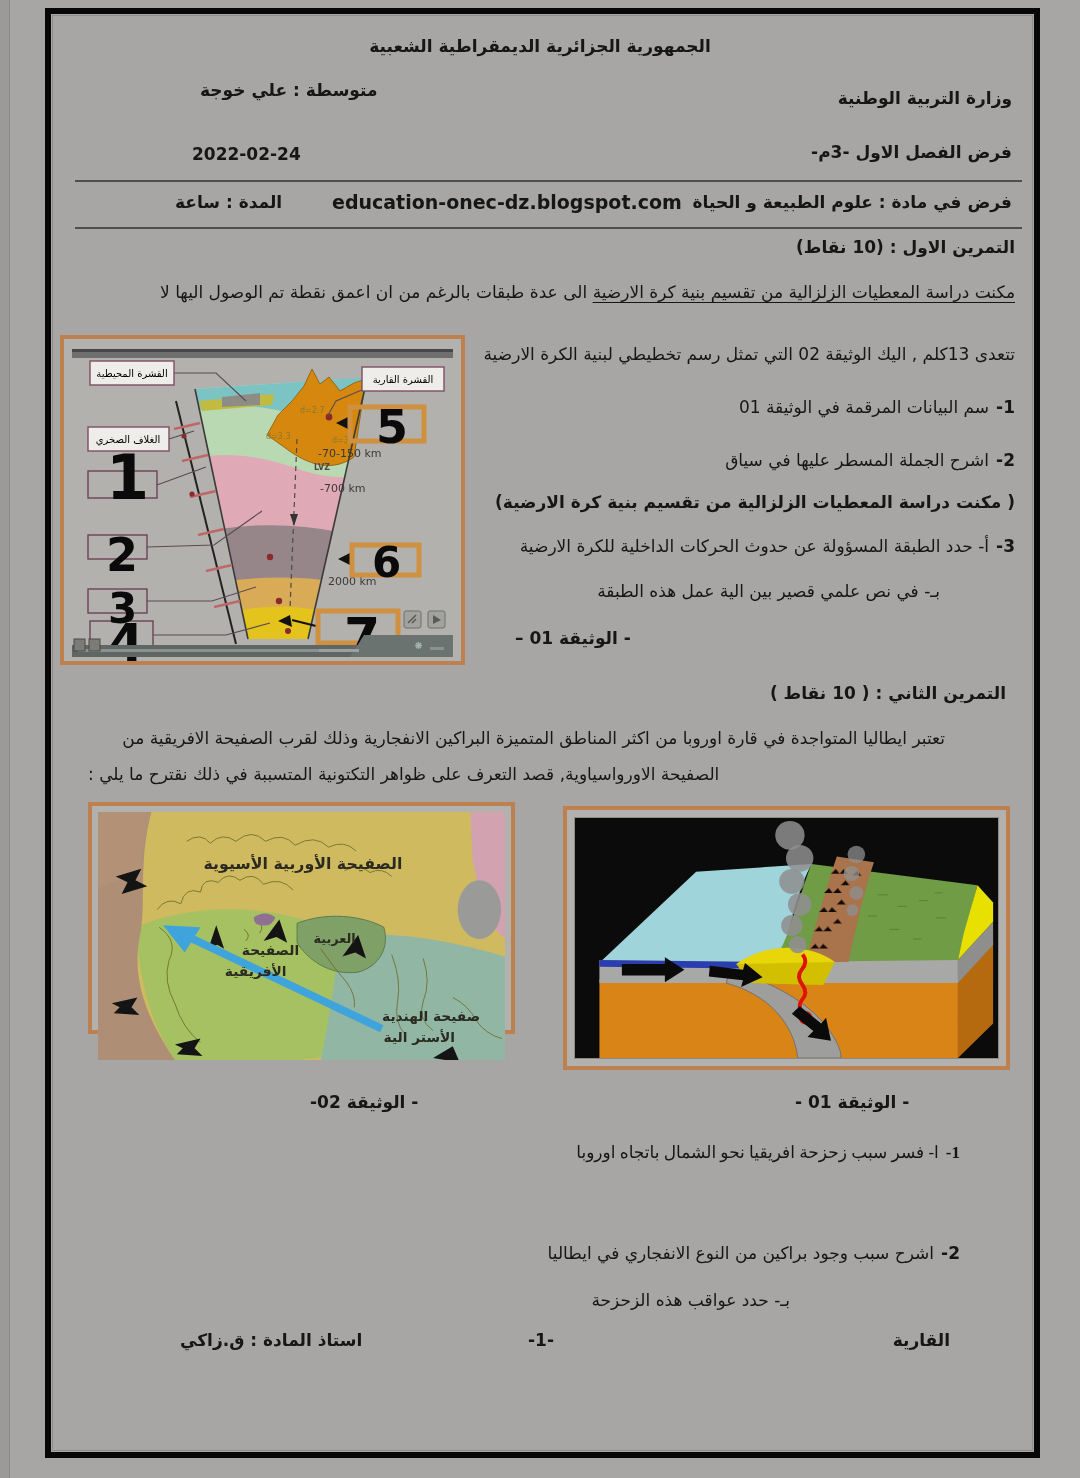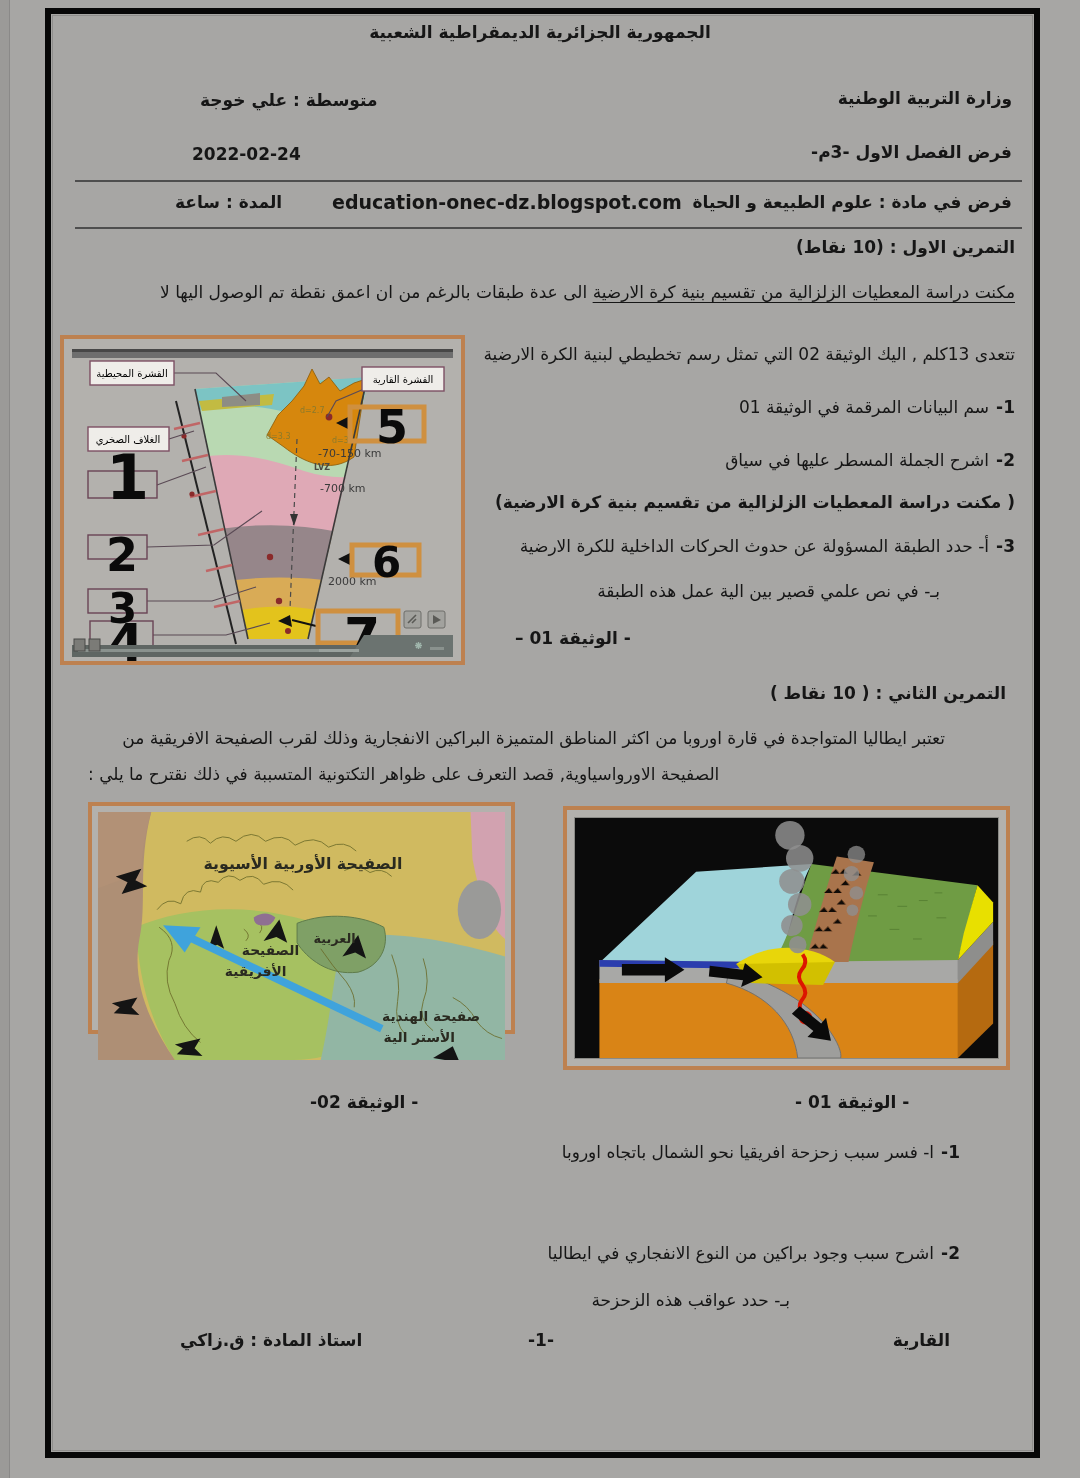--- a/index.html
+++ b/index.html
@@ -32,23 +32,23 @@
 </style>
 </head>
 <body>
 
 <div class="edge-strip"></div>
 
 <div class="frame">
   <div class="frame-inner"></div>
 </div>
 
-<div class="line bold center" style="top:22px;">الجمهورية الجزائرية الديمقراطية الشعبية</div>
+<div class="line bold center" style="top:36px;">الجمهورية الجزائرية الديمقراطية الشعبية</div>
 <div class="line bold" style="top:88px; right:68px;">وزارة التربية الوطنية</div>
-<div class="line bold" style="top:90px; left:200px;text-align:right;">متوسطة : علي خوجة</div>
+<div class="line bold" style="top:80px; left:200px;text-align:right;">متوسطة : علي خوجة</div>
 <div class="line bold" style="top:142px; right:68px;">فرض الفصل الاول  -3م-</div>
 <div class="line bold ltr" style="top:144px; left:192px;">2022-02-24</div>
 <div class="rule" style="top:180px;"></div>
 <div class="line bold" style="top:192px; right:68px;">فرض في مادة : علوم الطبيعة و الحياة</div>
 <div class="line bold ltr" style="top:191px; left:332px; font-size:19px;">education-onec-dz.blogspot.com</div>
 <div class="line bold" style="top:192px; left:175px;">المدة : ساعة</div>
 <div class="rule" style="top:227px;"></div>
 
 <div class="line bold" style="top:237px; right:65px;">التمرين الاول : (10 نقاط)</div>
 
@@ -307,21 +307,21 @@
     <polygon points="48,152 92,152 92,145 112,158 92,171 92,164 48,164"></polygon>
     <polygon points="138,154 172,158 174,151 192,166 170,176 172,169 137,165"></polygon>
     <polygon points="230,196 252,214 257,208 262,232 238,228 244,222 222,204"></polygon>
   </g>
 </svg>
 </div>
 
 <div class="line cap" style="top:1092px; left:795px;">- الوثيقة 01 -</div>
 <div class="line cap" style="top:1092px; left:310px;">- الوثيقة 02-</div>
 
-<div class="line" style="top:1142px; right:120px;">
+<div class="line" style="top:1142px; right:120px;font-family:Liberation Serif, serif;">
   <span class="qn">1-</span><span>ا- فسر سبب زحزحة افريقيا نحو الشمال باتجاه اوروبا</span>
 </div>
 <div class="line" style="top:1242px; right:290px;margin-top:48px;">بـ- حدد عواقب هذه الزحزحة</div>
 <div class="line" style="top:1243px; right:120px;">
   <span class="qn">2-</span><span>اشرح سبب وجود براكين من النوع الانفجاري في ايطاليا</span>
 </div>
 
 <div class="line bold" style="top:1330px; right:130px;">القارية</div>
 <div class="line bold ltr" style="top:1330px; left:528px;">-1-</div>
 <div class="line bold" style="top:1330px; left:180px;">استاذ المادة : ق.زاكي</div>

